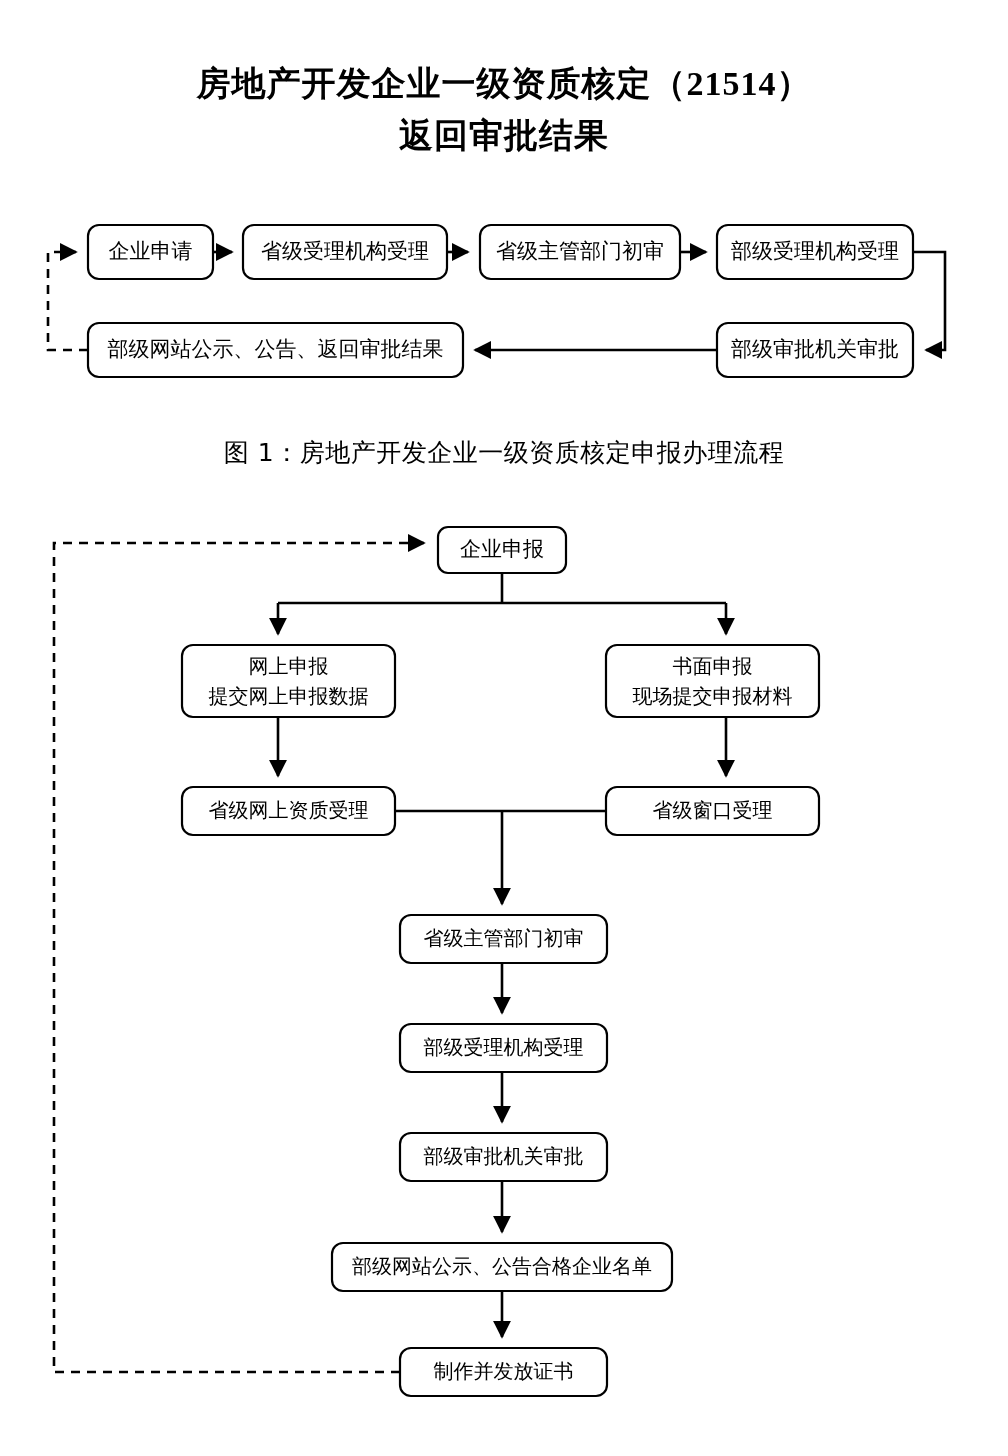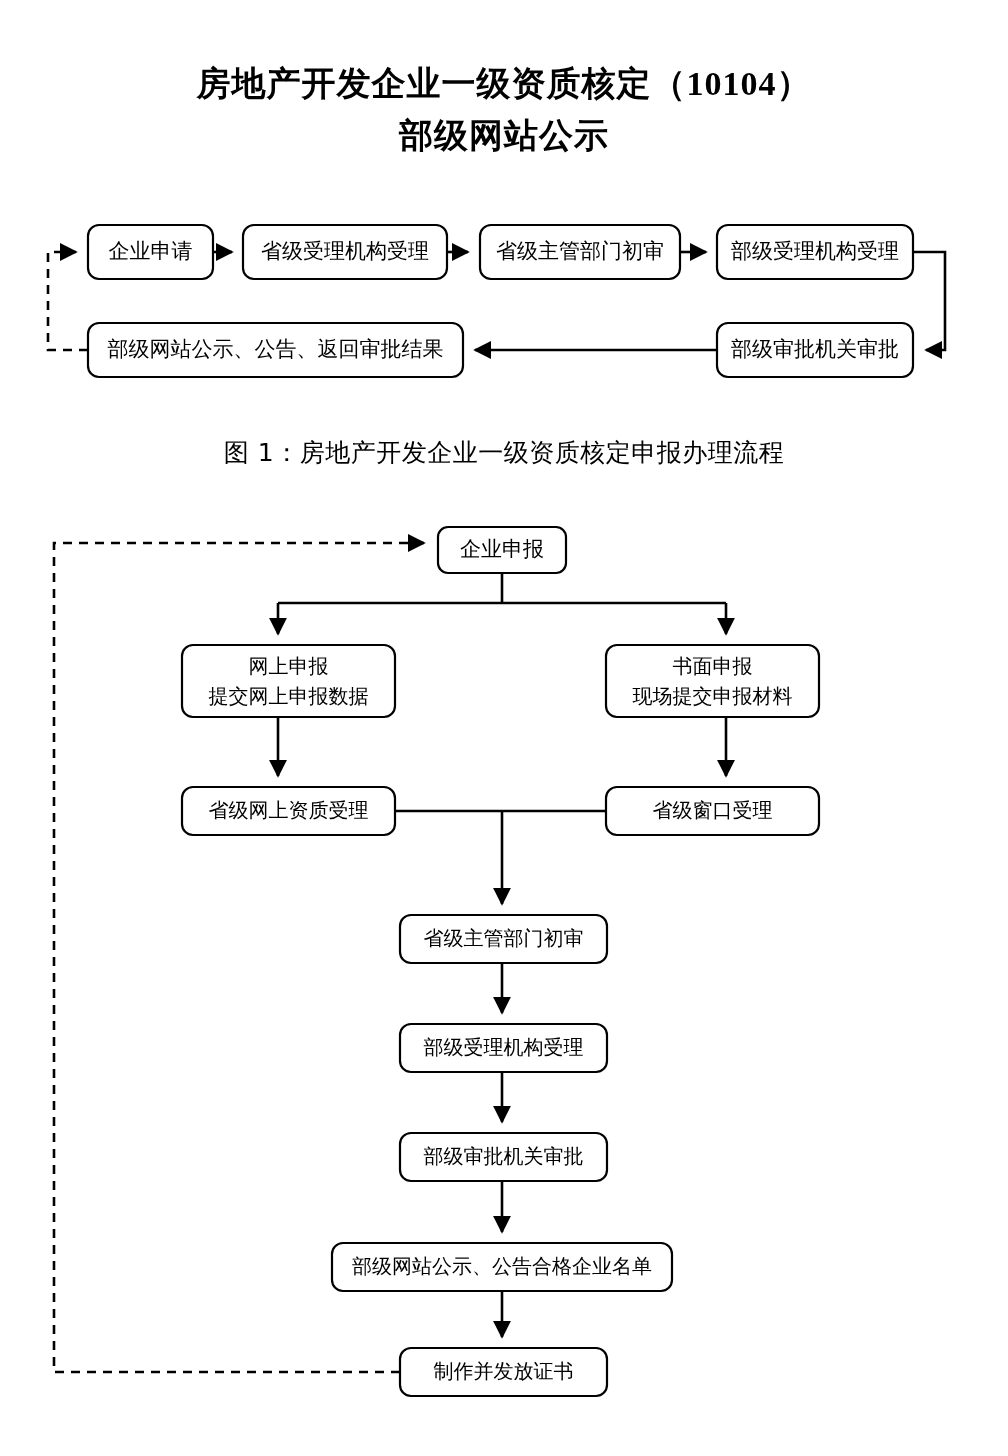--- a/index.html
+++ b/index.html
@@ -79,22 +79,22 @@
     fill: none;
     stroke-dasharray: 9 7;
   }
 </style>
 </head>
 <body>
 
 <div class="page">
 
   <div class="title-block">
-    <div class="title-line">房地产开发企业一级资质核定（10104）</div>
-    <div class="title-line">部级网站公示</div>
+    <div class="title-line">房地产开发企业一级资质核定（21514）</div>
+    <div class="title-line">返回审批结果</div>
   </div>
 
   <div class="caption-block">
     <span class="caption-text">图 1：房地产开发企业一级资质核定申报办理流程</span>
   </div>
 
   <svg class="flow" viewBox="0 0 1008 1456">
     <defs>
       <marker id="arrow" viewBox="0 0 10 10" refX="9" refY="5" markerWidth="7" markerHeight="7" orient="auto-start-reverse">
         <path d="M 0 0 L 10 5 L 0 10 z" fill="#000000"></path>

